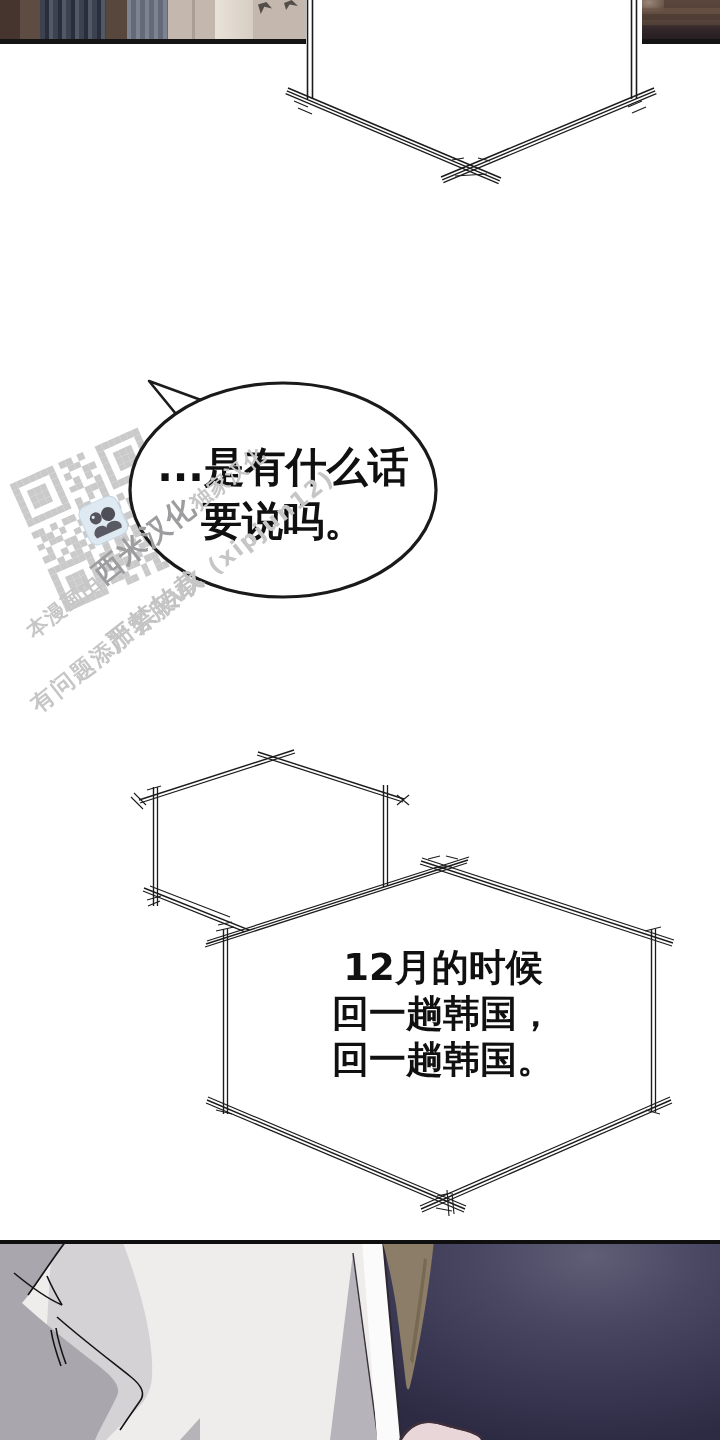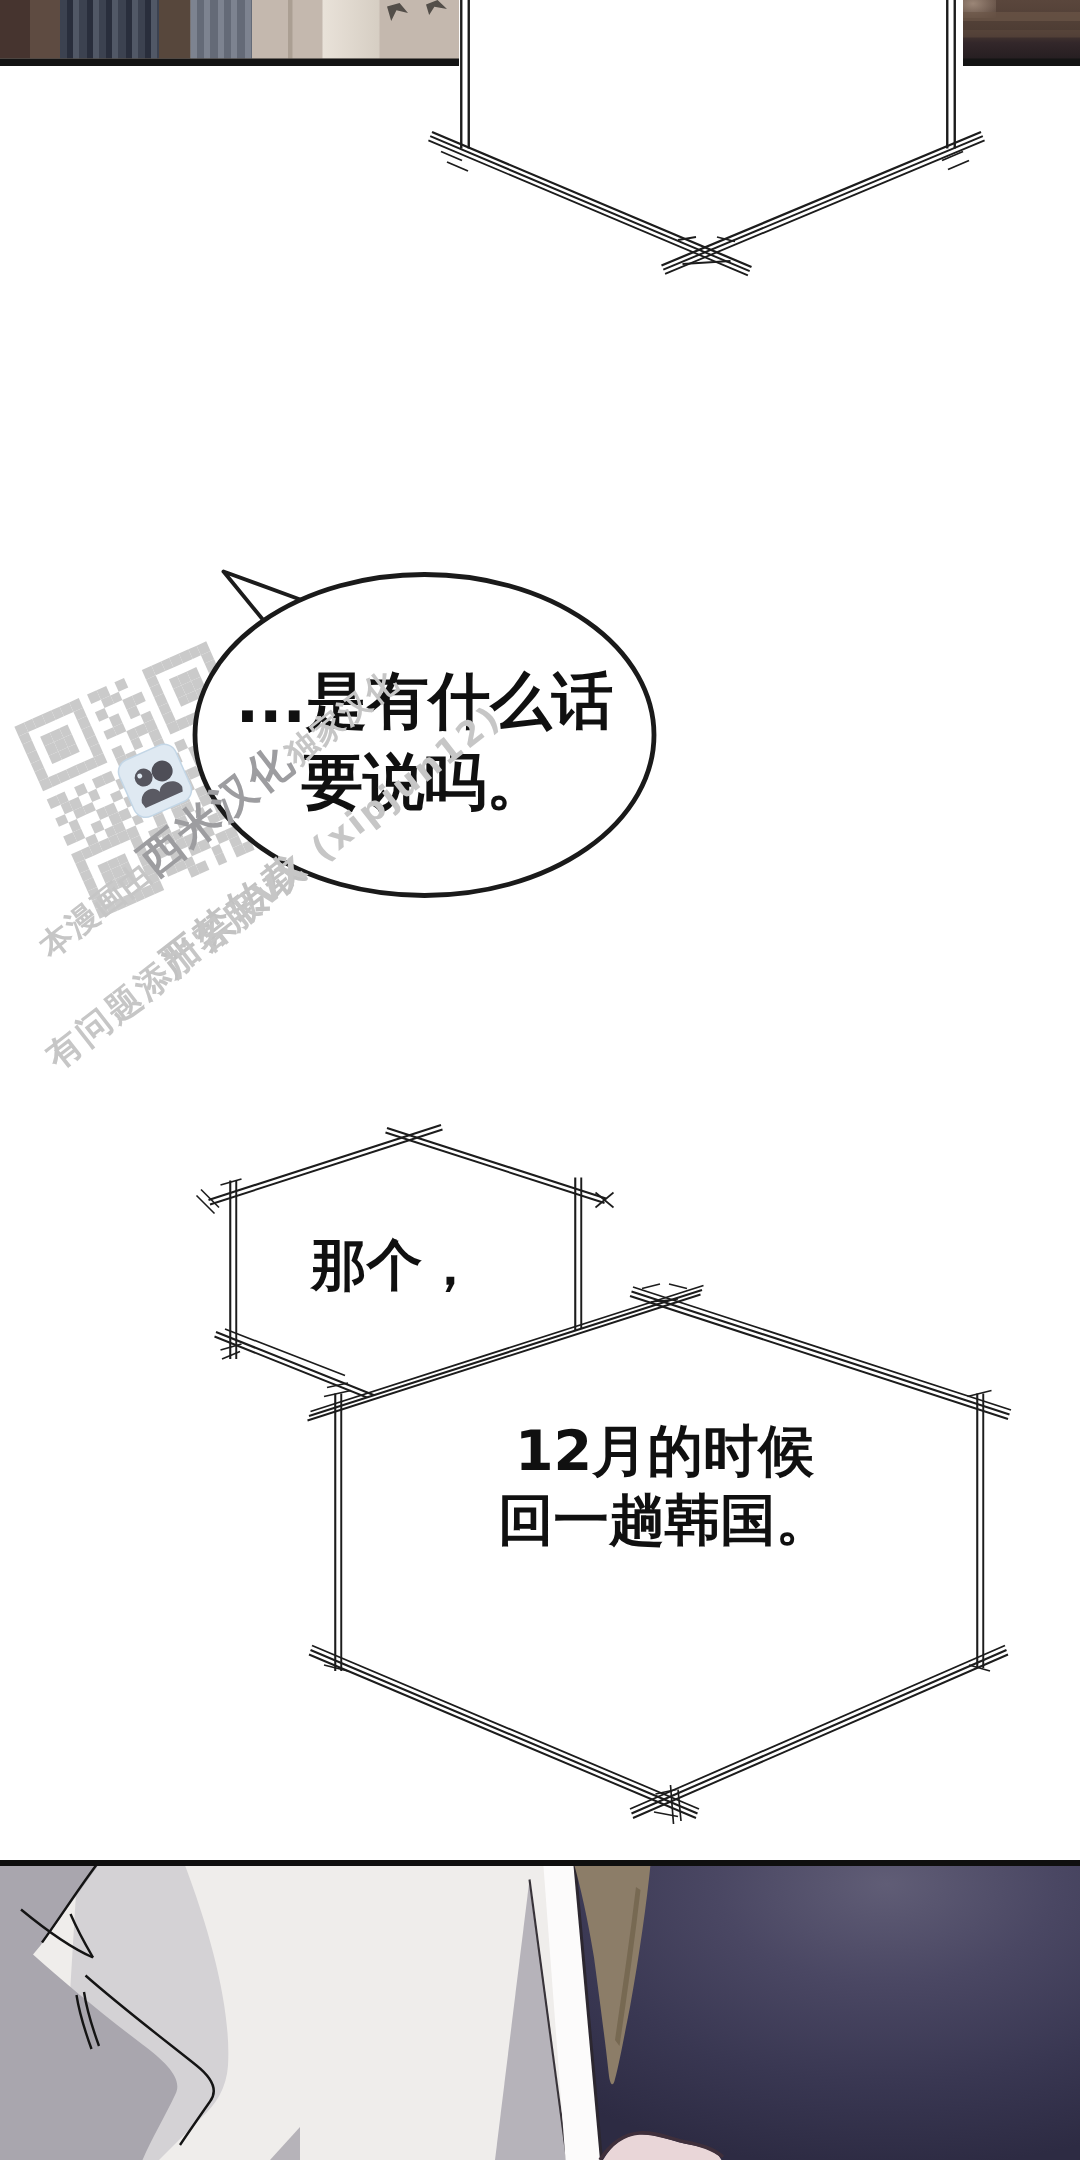--- a/index.html
+++ b/index.html
@@ -416,25 +416,23 @@
       <line x1="436" y1="1208" x2="452" y2="1211" stroke-width="1.1"></line>
       <line x1="447" y1="1190" x2="449" y2="1216" stroke-width="1.1"></line>
       <line x1="452" y1="1193" x2="454" y2="1214" stroke-width="1.1"></line>
     </g>
   </svg>
 
   <div class="btxt t-oval">
     <div>...是有什么话</div>
     <div>要说吗。</div>
   </div>
-  <div class="btxt t-hex1">
-    <div>那个，</div>
-  </div>
   <div class="btxt t-hex2">
     <div>12月的时候</div>
+    <div>回一趟韩国，</div>
     <div>回一趟韩国。</div>
   </div>
 
   <div class="wm wm1">
     <span>本漫画由</span><span class="brand">西米汉化</span><span>独家汉化</span>
   </div>
   <div class="wm wm2">严禁转载</div>
   <div class="wm wm3">有问题添加客服VX (xipjun12)</div>
 
   <svg class="bottom" width="720" height="200" viewBox="0 0 720 200">

